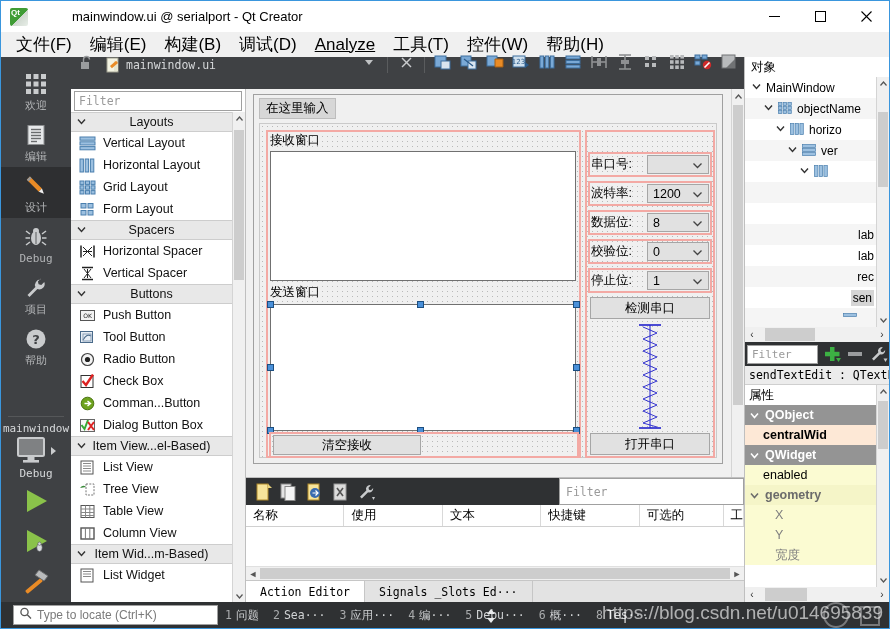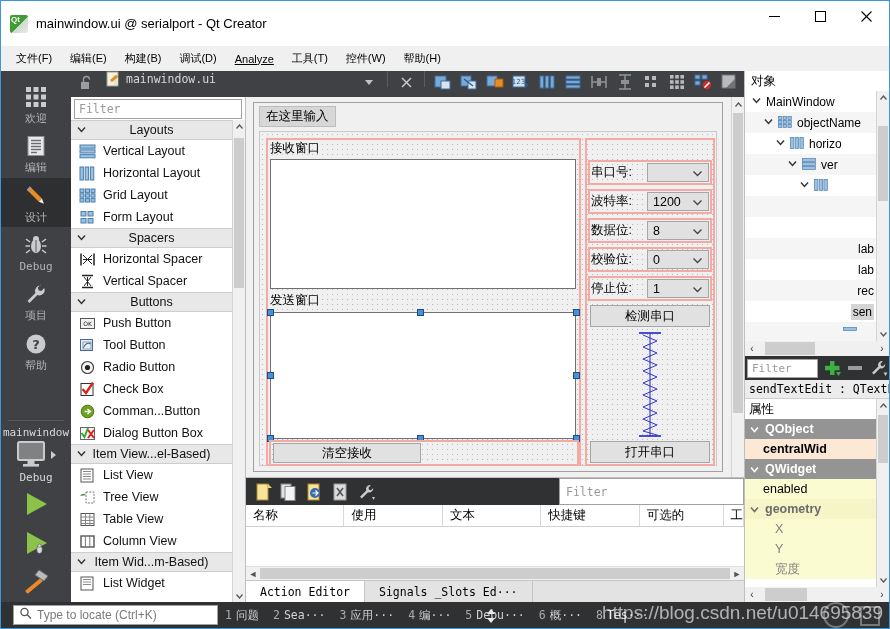--- a/index.html
+++ b/index.html
@@ -14,22 +14,22 @@
   }
   .app {
     width:890px; height:629px; position:relative;
     border:1px solid #3a96dd;
     background:#f0f0f0;
     display:flex; flex-direction:column;
   }
 
   
   .titlebar {
-    height:45px; background:#ffffff; display:flex; align-items:center;
-    flex:0 0 auto; position:relative;
+    height:31px; background:#ffffff; display:flex; align-items:center;
+    flex:0 0 auto; position:relative;gap:36px;
   }
   .title-icon {
     width:18px; height:18px; margin-left:9px; margin-right:8px;
     background:linear-gradient(135deg,#3f9c35 0%,#3f9c35 55%,#cfd8cf 55%,#e8eee8 100%);
     border-radius:2px; position:relative; flex:0 0 auto;
   }
   .title-icon::after{
     content:"Qt"; position:absolute; left:1px; top:0px; color:#fff;
     font-size:8px; font-weight:bold; font-family:"Liberation Sans",sans-serif;
   }
@@ -37,21 +37,21 @@
   .winbtns { position:absolute; right:0; top:0; height:31px; display:flex; }
   .winbtn { width:46px; height:31px; display:flex; align-items:center; justify-content:center;
             font-size:13px; color:#000; }
   .winbtn svg { display:block; }
 
   
   .menubar {
     height:25px; background:#f0f0f0; display:flex; align-items:center;
     padding-left:6px; flex:0 0 auto;
   }
-  .menuitem { padding:3px 9px; font-size:11px; color:#000; font-family:"Liberation Sans",sans-serif; white-space:nowrap;}
+  .menuitem { padding:3px 9px; font-size:17px; color:#000; font-family:"Liberation Sans",sans-serif; white-space:nowrap;}
 
   
   .bodyrow { display:flex; flex:1 1 auto; min-height:0; }
 
   
   .modebar {
     width:70px; background:#3f4144; flex:0 0 auto;
     display:flex; flex-direction:column; align-items:center;
     padding-top:8px; position:relative;
   }
@@ -67,22 +67,22 @@
   .kitname { color:#d7d9db; font-size:11px; font-family:"DejaVu Sans Mono",monospace; margin:2px 0 1px 0;}
   .runbtn { width:70px; height:46px; display:flex; align-items:center; justify-content:center; }
   .kitrow { width:70px; display:flex; align-items:center; justify-content:center; }
   .debuglabel { color:#d7d9db; font-size:11px; font-family:"DejaVu Sans Mono",monospace; margin-top:1px;}
 
   
   .center { flex:1 1 auto; display:flex; flex-direction:column; min-width:0; }
 
   
   .edtoolbar {
-    height:26px; background:#3f4144; display:flex; align-items:flex-start;
-    flex:0 0 auto; padding:0 4px; gap:4px;
+    height:26px; background:#3f4144; display:flex; align-items:flex-end;
+    flex:0 0 auto; padding:16px 4px; gap:4px;
   }
   .tb-ico { width:22px; height:22px; display:flex; align-items:center; justify-content:center; }
   .tb-file { display:flex; align-items:center; gap:5px; padding:0 4px; }
   .tb-filename { color:#d6d8da; font-size:11.5px; font-family:"DejaVu Sans Mono",monospace; }
   .tb-sep { width:1px; height:16px; background:#5a5c5e; margin:0 3px; }
 
   
   .designer { flex:1 1 auto; display:flex; min-height:0; }
 
   

